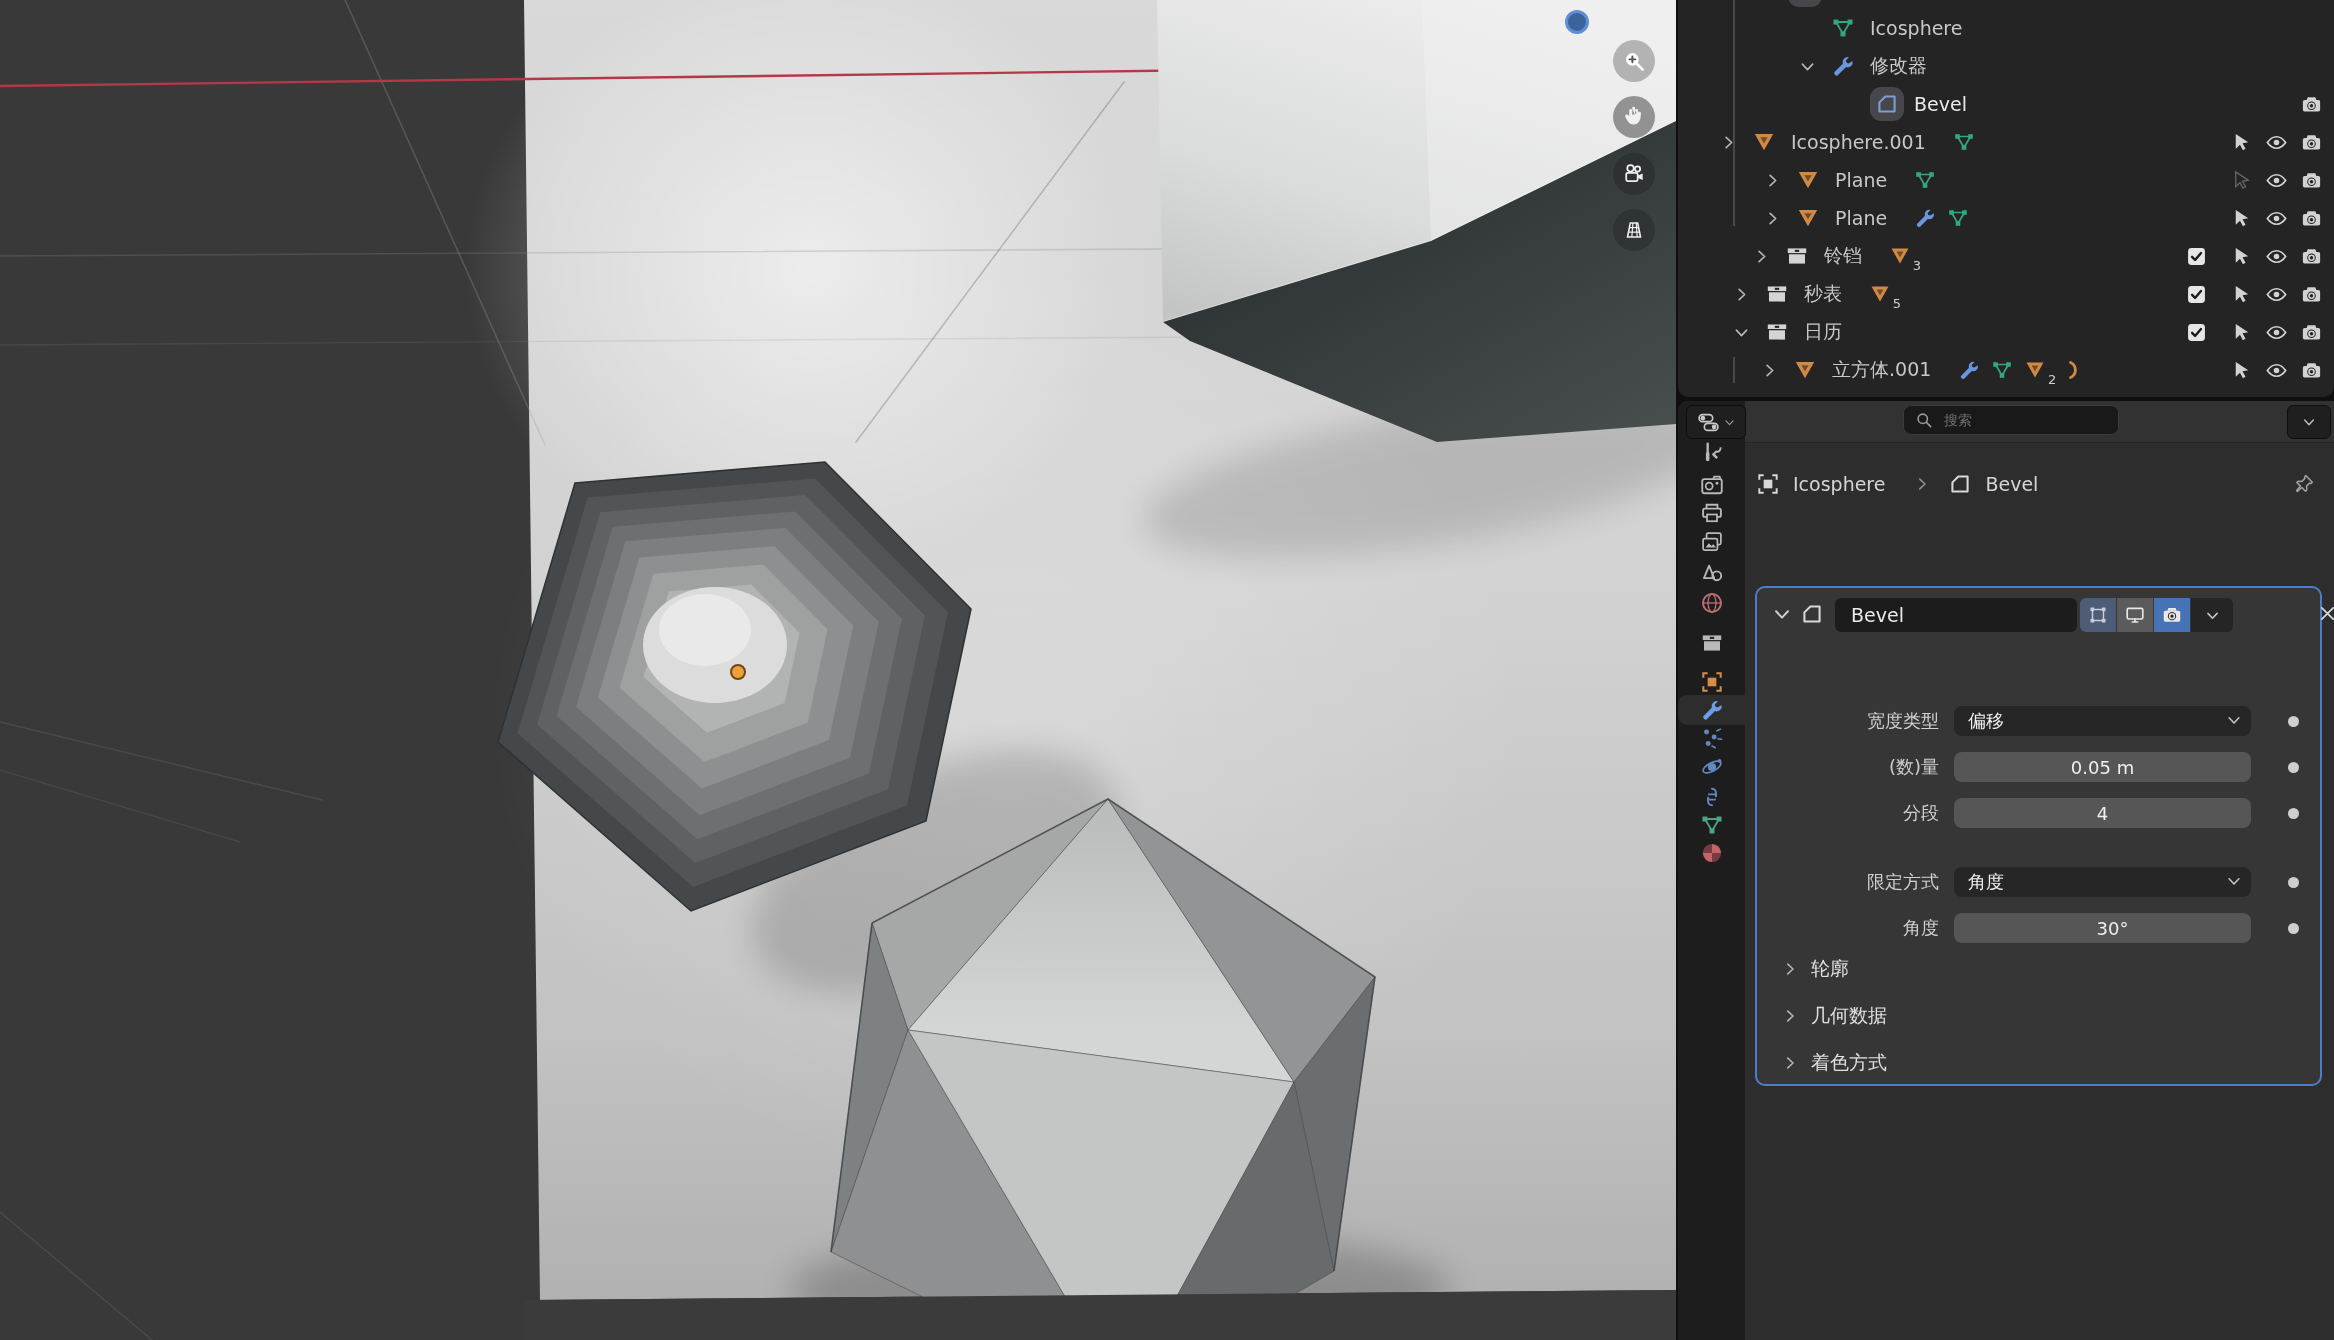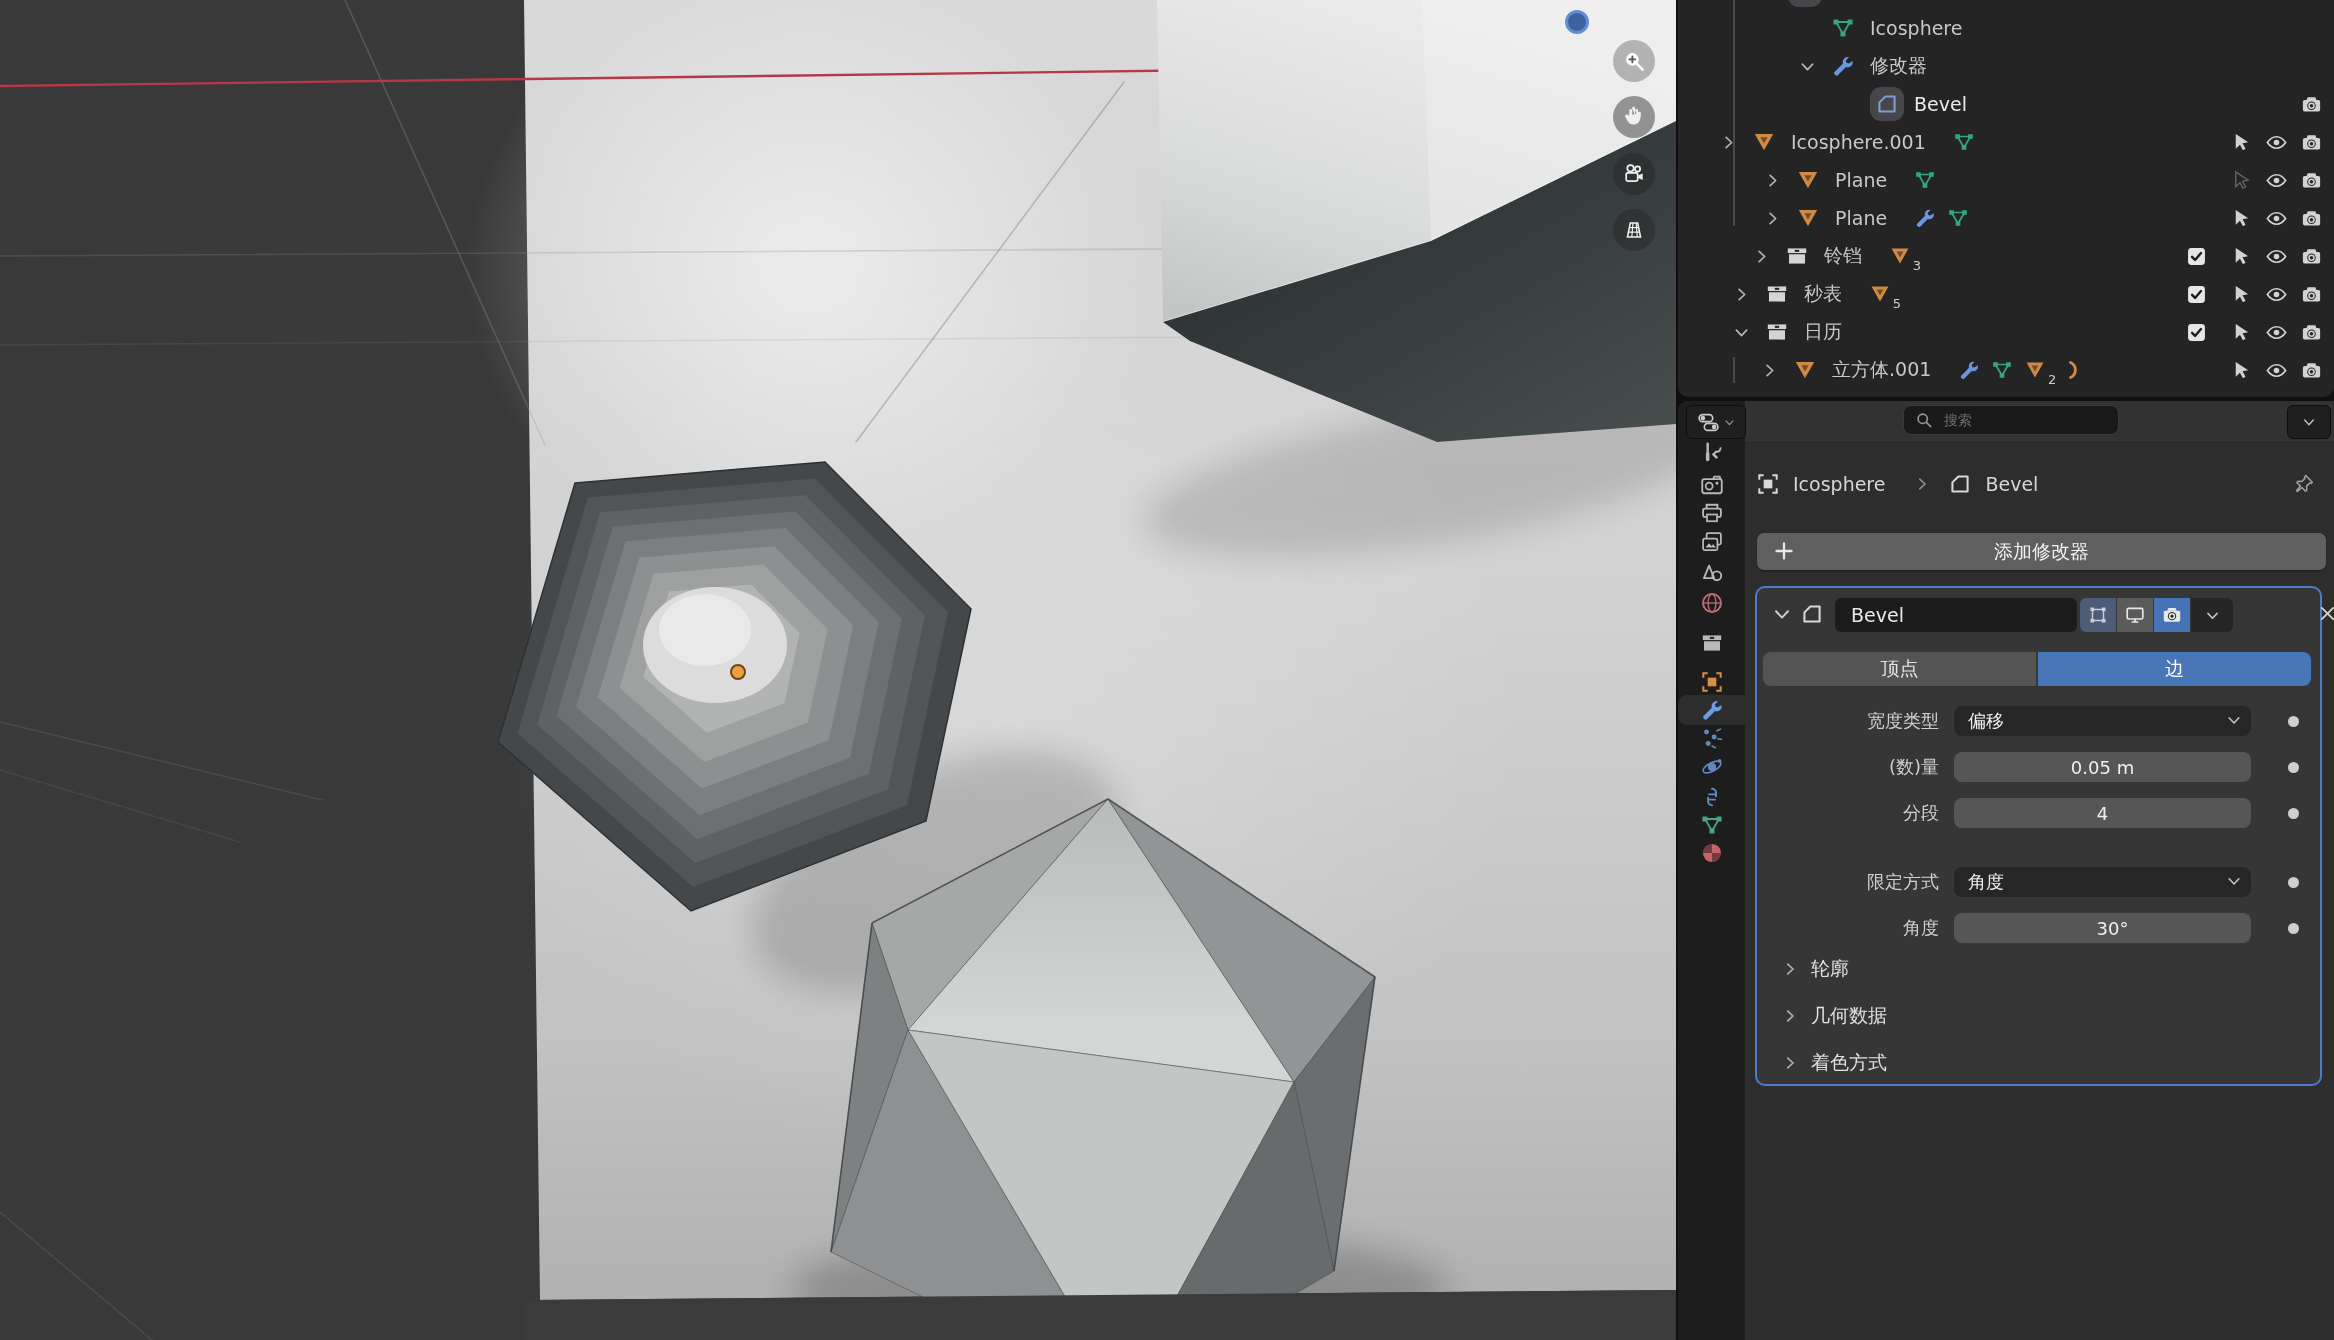--- a/index.html
+++ b/index.html
@@ -835,26 +835,20 @@
               <use href="#i-bevel"></use>
             </svg>
           </span>
         <span style="margin-left:12px;">Bevel</span>
         <span style="position:absolute;right:18px;top:9px;color:#a0a0a0;">
           <svg width="24" height="24">
               <use href="#i-pin"></use>
             </svg></span>
       </div>
 
-      <div id="addmod">
-        <span class="plus"><svg width="26" height="26">
-              <use href="#i-plus"></use>
-            </svg></span>
-        <span>添加修改器</span>
-      </div>
 
       <div id="modpanel">
         <div id="mhead">
           <span class="abs" style="left:14px;top:15px;color:#cfcfcf;">
             <svg width="22" height="22">
                 <use href="#i-chevron-down"></use>
               </svg></span>
           <span class="abs" style="left:42px;top:13px;color:#d8d8d8;">
             <svg width="26" height="26">
                 <use href="#i-bevel"></use>
@@ -882,24 +876,20 @@
                 <use href="#i-chevron-down"></use>
               </svg>
             </div>
           <span class="abs" style="left:560px;top:15px;color:#d5d5d5;">
             <svg width="21" height="21">
                 <use href="#i-close-x"></use>
               </svg></span>
 
         </div>
 
-        <div id="mtabs" style="position:absolute;left:6px;top:64px;width:548px;height:34px;">
-          <div class="mtab first">顶点</div>
-          <div class="mtab last active">边</div>
-        </div>
 
         <div id="mfields">
             <div class="flabel" style="top: 118px; left: -21px; width: 203px;">宽度类型</div>
             <div class="ffield dd" style="top: 118px; left: 197px;">
               <span>偏移</span>
               <span class="ddchev"><svg width="18" height="18">
                   <use href="#i-chevron-down"></use>
                 </svg></span>
             </div>
             <div class="kdot" style="top: 128px; left: 531px;"></div>

